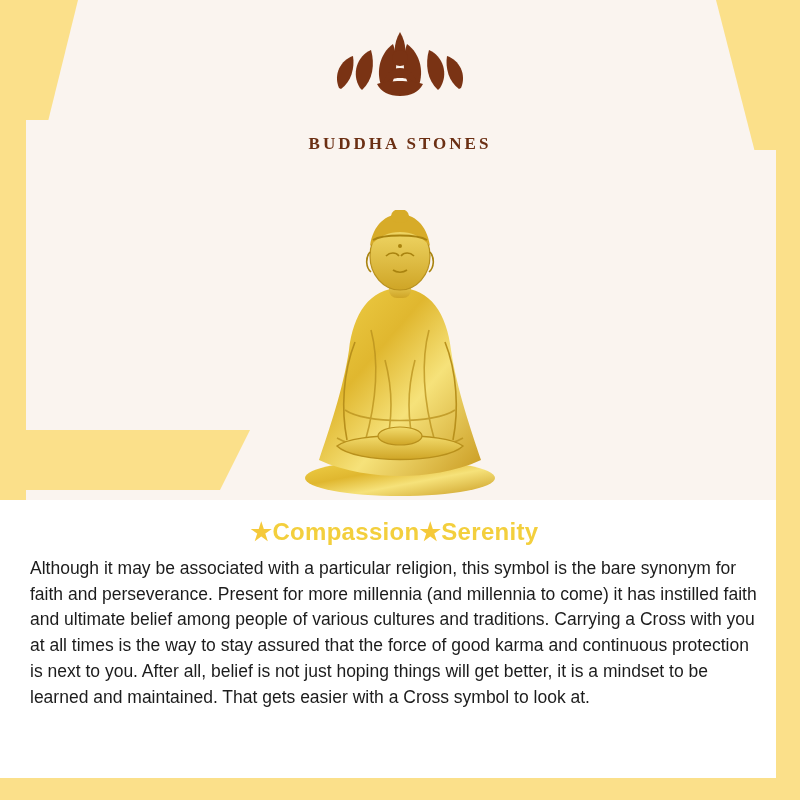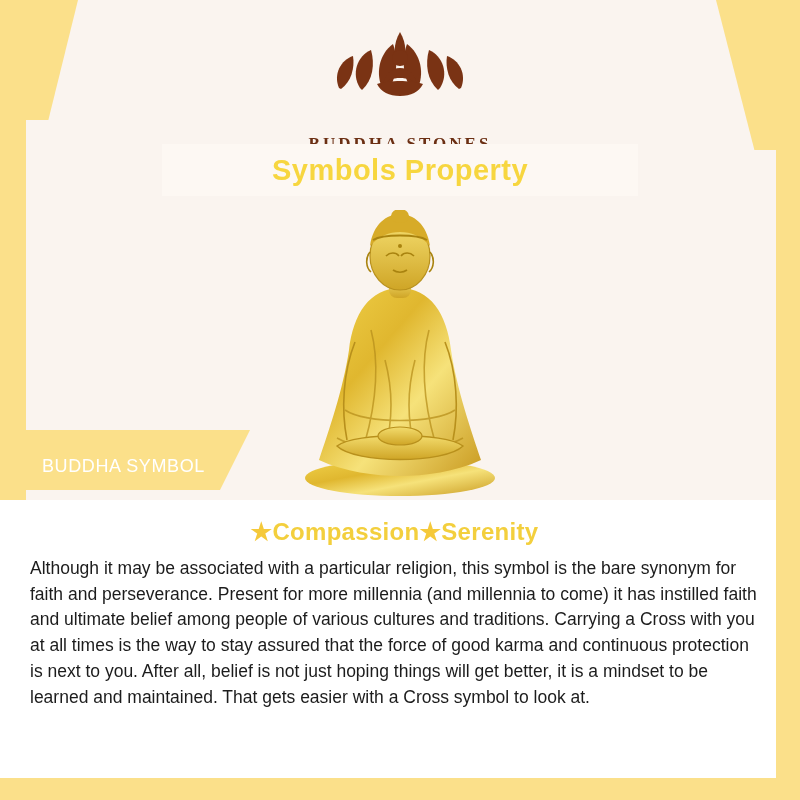--- a/index.html
+++ b/index.html
@@ -183,23 +183,20 @@
       <g fill="#7a3314">
 
         <circle cx="85" cy="36" r="8"></circle>
         <path d="M85 46 C76 46 70 53 68 62 C72 58 78 56 85 56 C92 56 98 58 102 62 C100 53 94 46 85 46 Z"></path>
         <path d="M62 62 C68 60 78 59 85 59 C92 59 102 60 108 62 C104 70 96 74 85 74 C74 74 66 70 62 62 Z"></path>
       </g>
     </svg>
     <div class="brand-name">BUDDHA STONES</div>
   </div>
 
-  <div class="title-bar">
-    <div class="title-text">Symbols Property</div>
-  </div>
 
   <div class="hero">
     <svg width="230" height="290" viewBox="0 0 230 290">
       <defs>
         <linearGradient id="gold" x1="0" y1="0" x2="1" y2="1">
           <stop offset="0%" stop-color="#f0d14a"></stop>
           <stop offset="35%" stop-color="#e0b72f"></stop>
           <stop offset="60%" stop-color="#f6e27a"></stop>
           <stop offset="100%" stop-color="#c99a20"></stop>
         </linearGradient>
@@ -244,21 +241,20 @@
         <path d="M108 60 C112 63 118 63 122 60"></path>
       </g>
       <circle cx="115" cy="36" r="2" fill="#a9830f"></circle>
 
       <path d="M85 42 C80 48 81 58 86 62" stroke="#a9830f" stroke-width="1.6" fill="none"></path>
       <path d="M145 42 C150 48 149 58 144 62" stroke="#a9830f" stroke-width="1.6" fill="none"></path>
     </svg>
   </div>
 
   <div class="band-wedge"></div>
-  <div class="label-chip">BUDDHA SYMBOL</div>
 
   <div class="panel">
     <div class="subtitle">
       <span class="star">★</span><span>Compassion</span><span class="star">★</span><span>Serenity</span>
     </div>
     <div class="body-text">Although it may be associated with a particular religion, this symbol is the bare synonym for faith and perseverance. Present for more millennia (and millennia to come) it has instilled faith and ultimate belief among people of various cultures and traditions. Carrying a Cross with you at all times is the way to stay assured that the force of good karma and continuous protection is next to you. After all, belief is not just hoping things will get better, it is a mindset to be learned and maintained. That gets easier with a Cross symbol to look at.</div>
   </div>
 
 </div>
 

